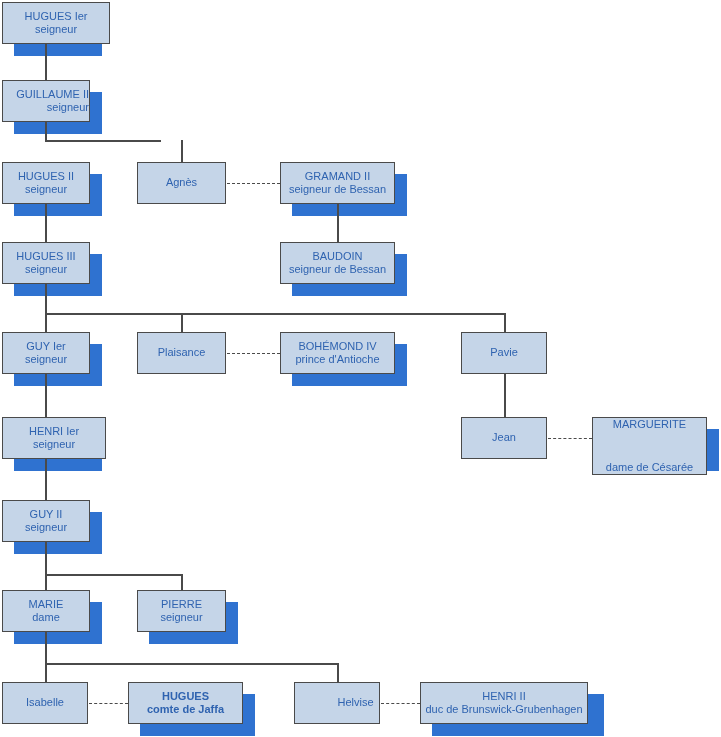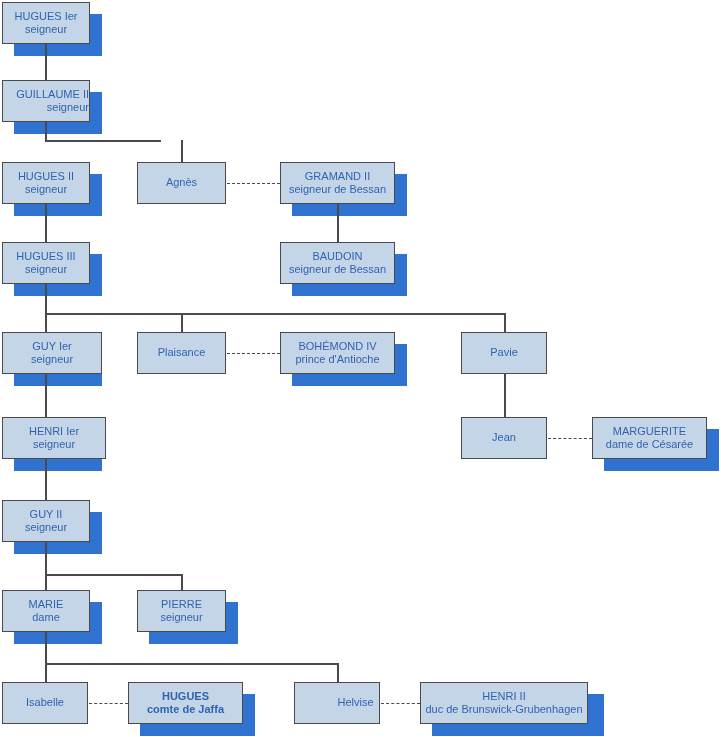--- a/index.html
+++ b/index.html
@@ -90,21 +90,21 @@
       <div class="ln h" style="left: 45px; top: 663px; width: 293px;"></div>
       <div class="ln v" style="left: 45px; top: 663px; height: 19px;"></div>
       <div class="ln v" style="left: 337px; top: 663px; height: 19px;"></div>
       <div class="dash" style="left: 227px; top: 183px; width: 53px;"></div>
       <div class="dash" style="left: 227px; top: 353px; width: 53px;"></div>
       <div class="dash" style="left: 548px; top: 438px; width: 44px;"></div>
       <div class="dash" style="left: 89px; top: 703px; width: 39px;"></div>
       <div class="dash" style="left: 381px; top: 703px; width: 39px;"></div>
     </div>
   <div id="node-layer">
-      <div class="node" style="left: 2px; top: 2px; width: 88px; height: 42px;">
+      <div class="node" style="left: 2px; top: 2px; width: 108px; height: 42px;">
         <span class="l1">HUGUES Ier</span>
         <span class="l2">seigneur</span>
       </div>
       <div class="node" style="left: 2px; top: 80px; width: 88px; height: 42px; align-items: flex-end;">
         <span class="l1">GUILLAUME II</span>
         <span class="l2">seigneur</span>
       </div>
       <div class="node" style="left: 2px; top: 162px; width: 88px; height: 42px;">
         <span class="l1">HUGUES II</span>
         <span class="l2">seigneur</span>
@@ -117,42 +117,42 @@
         <span class="l2">seigneur de Bessan</span>
       </div>
       <div class="node" style="left: 2px; top: 242px; width: 88px; height: 42px;">
         <span class="l1">HUGUES III</span>
         <span class="l2">seigneur</span>
       </div>
       <div class="node" style="left: 280px; top: 242px; width: 115px; height: 42px; text-align: center;">
         <span class="l1">BAUDOIN</span>
         <span class="l2">seigneur de Bessan</span>
       </div>
-      <div class="node" style="left: 2px; top: 332px; width: 100px; height: 42px;">
+      <div class="node" style="left: 2px; top: 332px; width: 88px; height: 42px;">
         <span class="l1">GUY Ier</span>
         <span class="l2">seigneur</span>
       </div>
       <div class="node" style="left: 137px; top: 332px; width: 89px; height: 42px;">
         <span class="l1">Plaisance</span>
       </div>
       <div class="node" style="left: 280px; top: 332px; width: 115px; height: 42px;">
         <span class="l1">BOHÉMOND IV</span>
         <span class="l2">prince d'Antioche</span>
       </div>
       <div class="node" style="left: 461px; top: 332px; width: 86px; height: 42px;">
         <span class="l1">Pavie</span>
       </div>
       <div class="node" style="left: 2px; top: 417px; width: 104px; height: 42px;">
         <span class="l1">HENRI Ier</span>
         <span class="l2">seigneur</span>
       </div>
       <div class="node" style="left: 461px; top: 417px; width: 86px; height: 42px;">
         <span class="l1">Jean</span>
       </div>
-      <div class="node" style="left: 592px; top: 417px; width: 115px; height: 42px;">
+      <div class="node" style="left: 592px; top: 417px; width: 115px; height: 58px; justify-content: space-between;">
         <span class="l1">MARGUERITE</span>
         <span class="l2">dame de Césarée</span>
       </div>
       <div class="node" style="left: 2px; top: 500px; width: 88px; height: 42px;">
         <span class="l1">GUY II</span>
         <span class="l2">seigneur</span>
       </div>
       <div class="node" style="left: 2px; top: 590px; width: 88px; height: 42px;">
         <span class="l1">MARIE</span>
         <span class="l2">dame</span>

